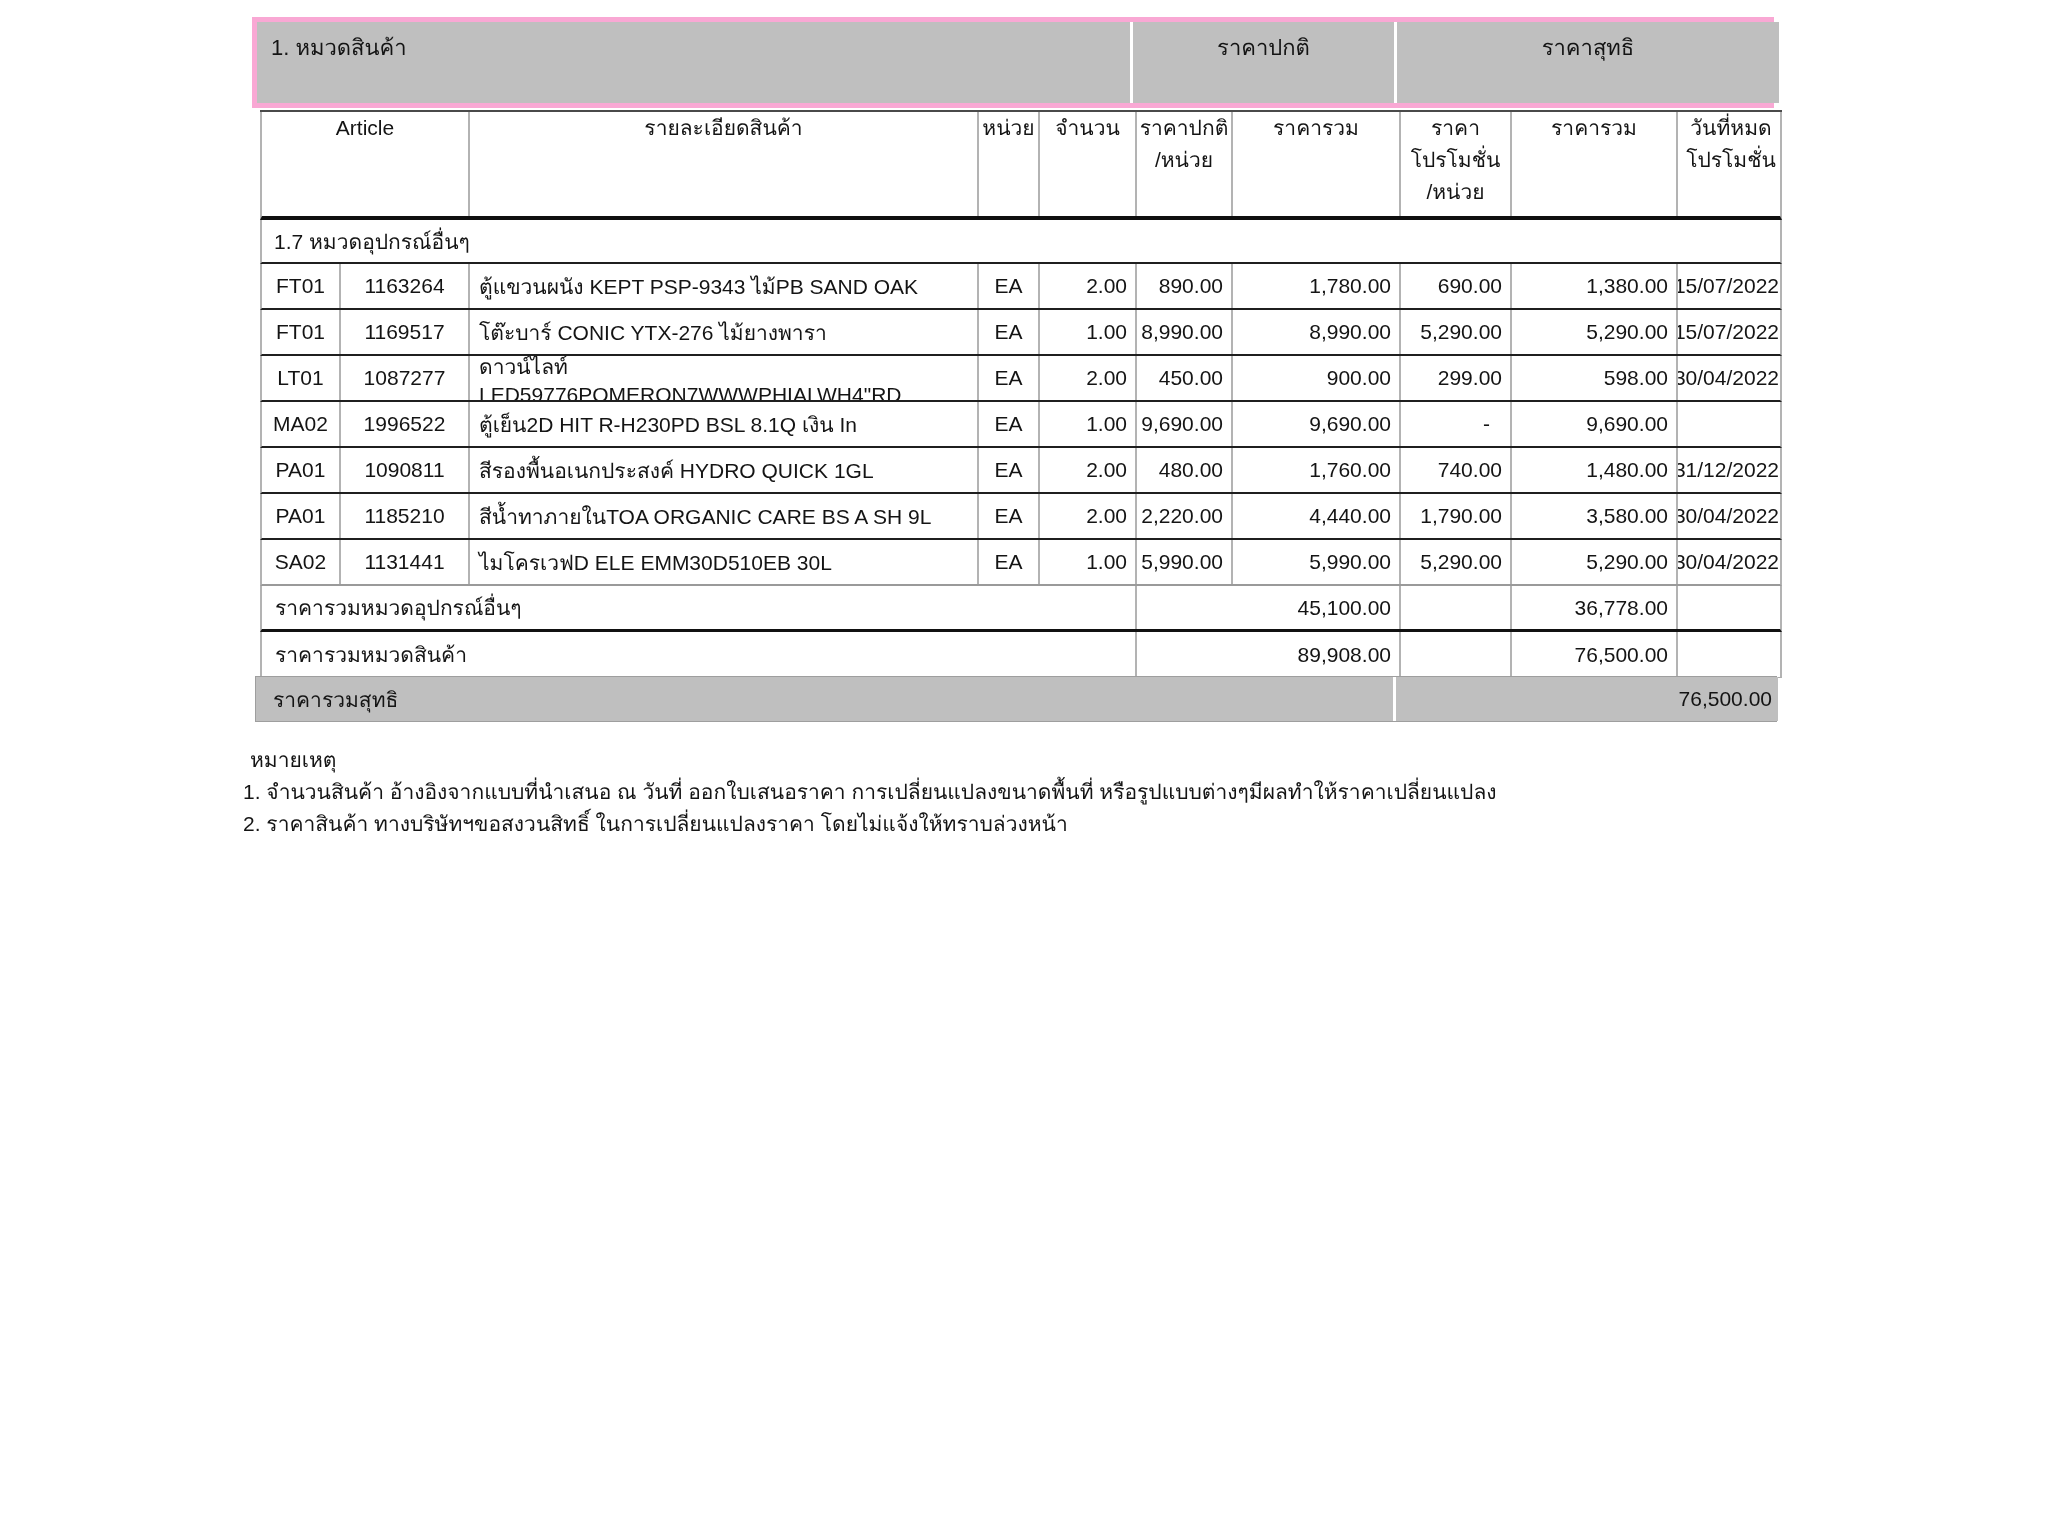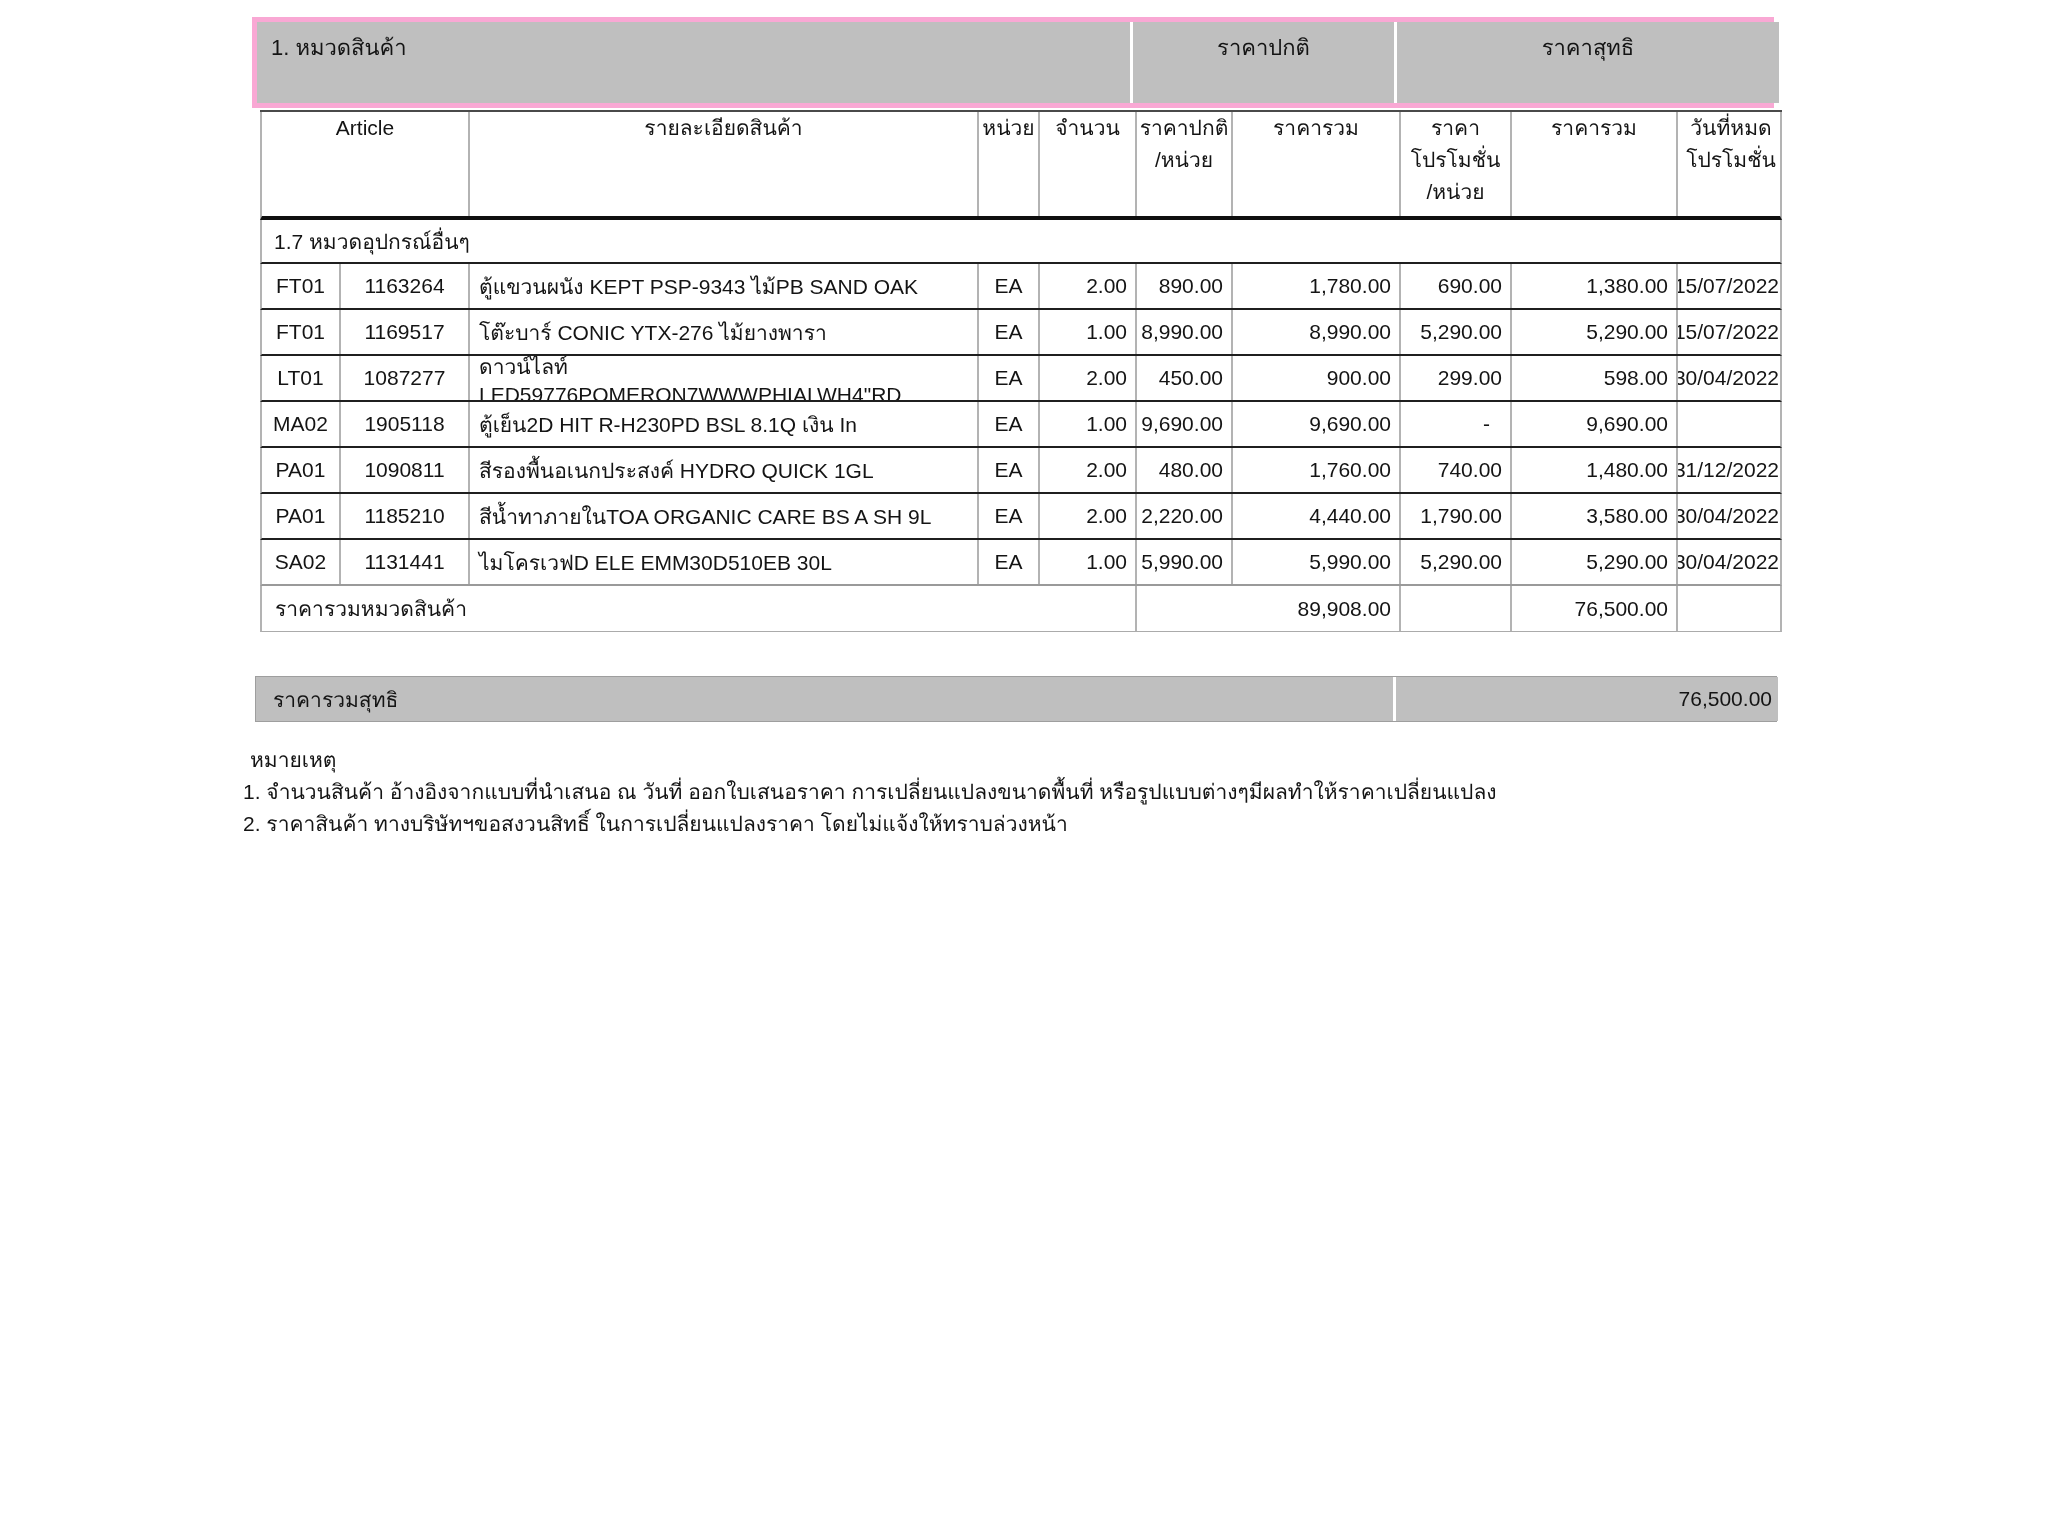--- a/index.html
+++ b/index.html
@@ -162,21 +162,21 @@
     <div class="r">2.00</div>
     <div class="r">450.00</div>
     <div class="r">900.00</div>
     <div class="r">299.00</div>
     <div class="r">598.00</div>
     <div class="r-date">30/04/2022</div>
   </div>
 
   <div class="row row-data">
     <div class="c">MA02</div>
-    <div class="c">1905118</div>
+    <div class="c">1996522</div>
     <div class="l">ตู้เย็น2D HIT R-H230PD BSL  8.1Q เงิน In</div>
     <div class="c">EA</div>
     <div class="r">1.00</div>
     <div class="r">9,690.00</div>
     <div class="r">9,690.00</div>
     <div class="r-dash">-</div>
     <div class="r">9,690.00</div>
     <div class="r-date"></div>
   </div>
 
@@ -212,20 +212,27 @@
     <div class="l">ไมโครเวฟD ELE EMM30D510EB 30L</div>
     <div class="c">EA</div>
     <div class="r">1.00</div>
     <div class="r">5,990.00</div>
     <div class="r">5,990.00</div>
     <div class="r">5,290.00</div>
     <div class="r">5,290.00</div>
     <div class="r-date">30/04/2022</div>
   </div>
 
+  <div class="row row-subtotal first sub-cols2">
+    <div class="sub-label">ราคารวมหมวดอุปกรณ์อื่นๆ</div>
+    <div class="r">45,100.00</div>
+    <div></div>
+    <div class="r">36,778.00</div>
+    <div></div>
+  </div>
 
   <div class="row row-subtotal second sub-cols2">
     <div class="sub-label">ราคารวมหมวดสินค้า</div>
     <div class="r">89,908.00</div>
     <div></div>
     <div class="r">76,500.00</div>
     <div></div>
   </div>
 
 </div>

